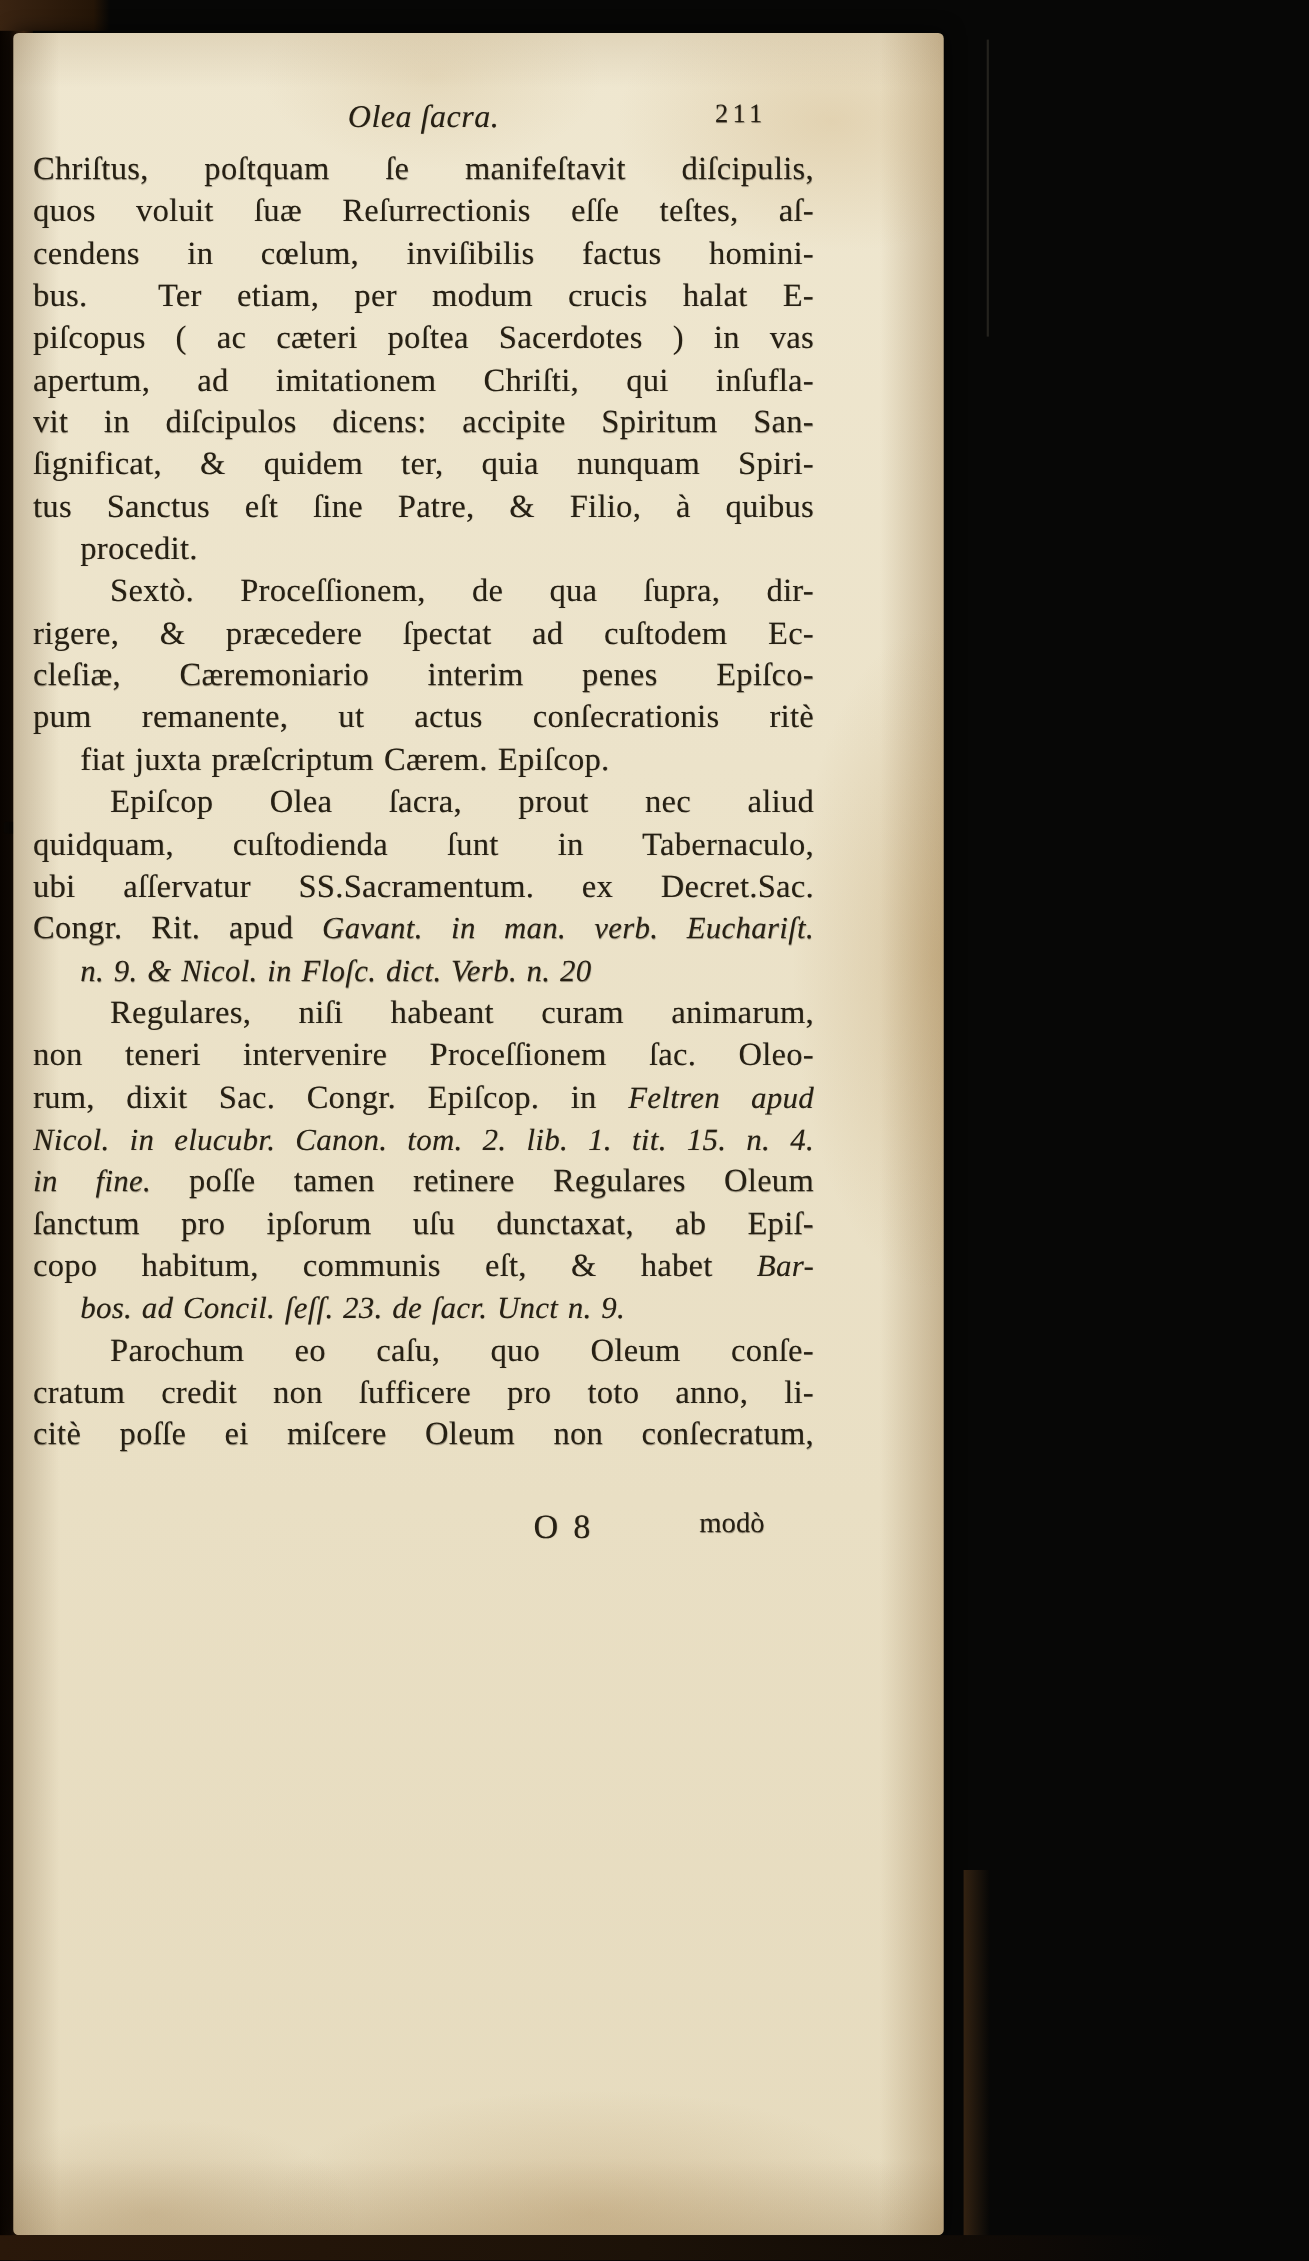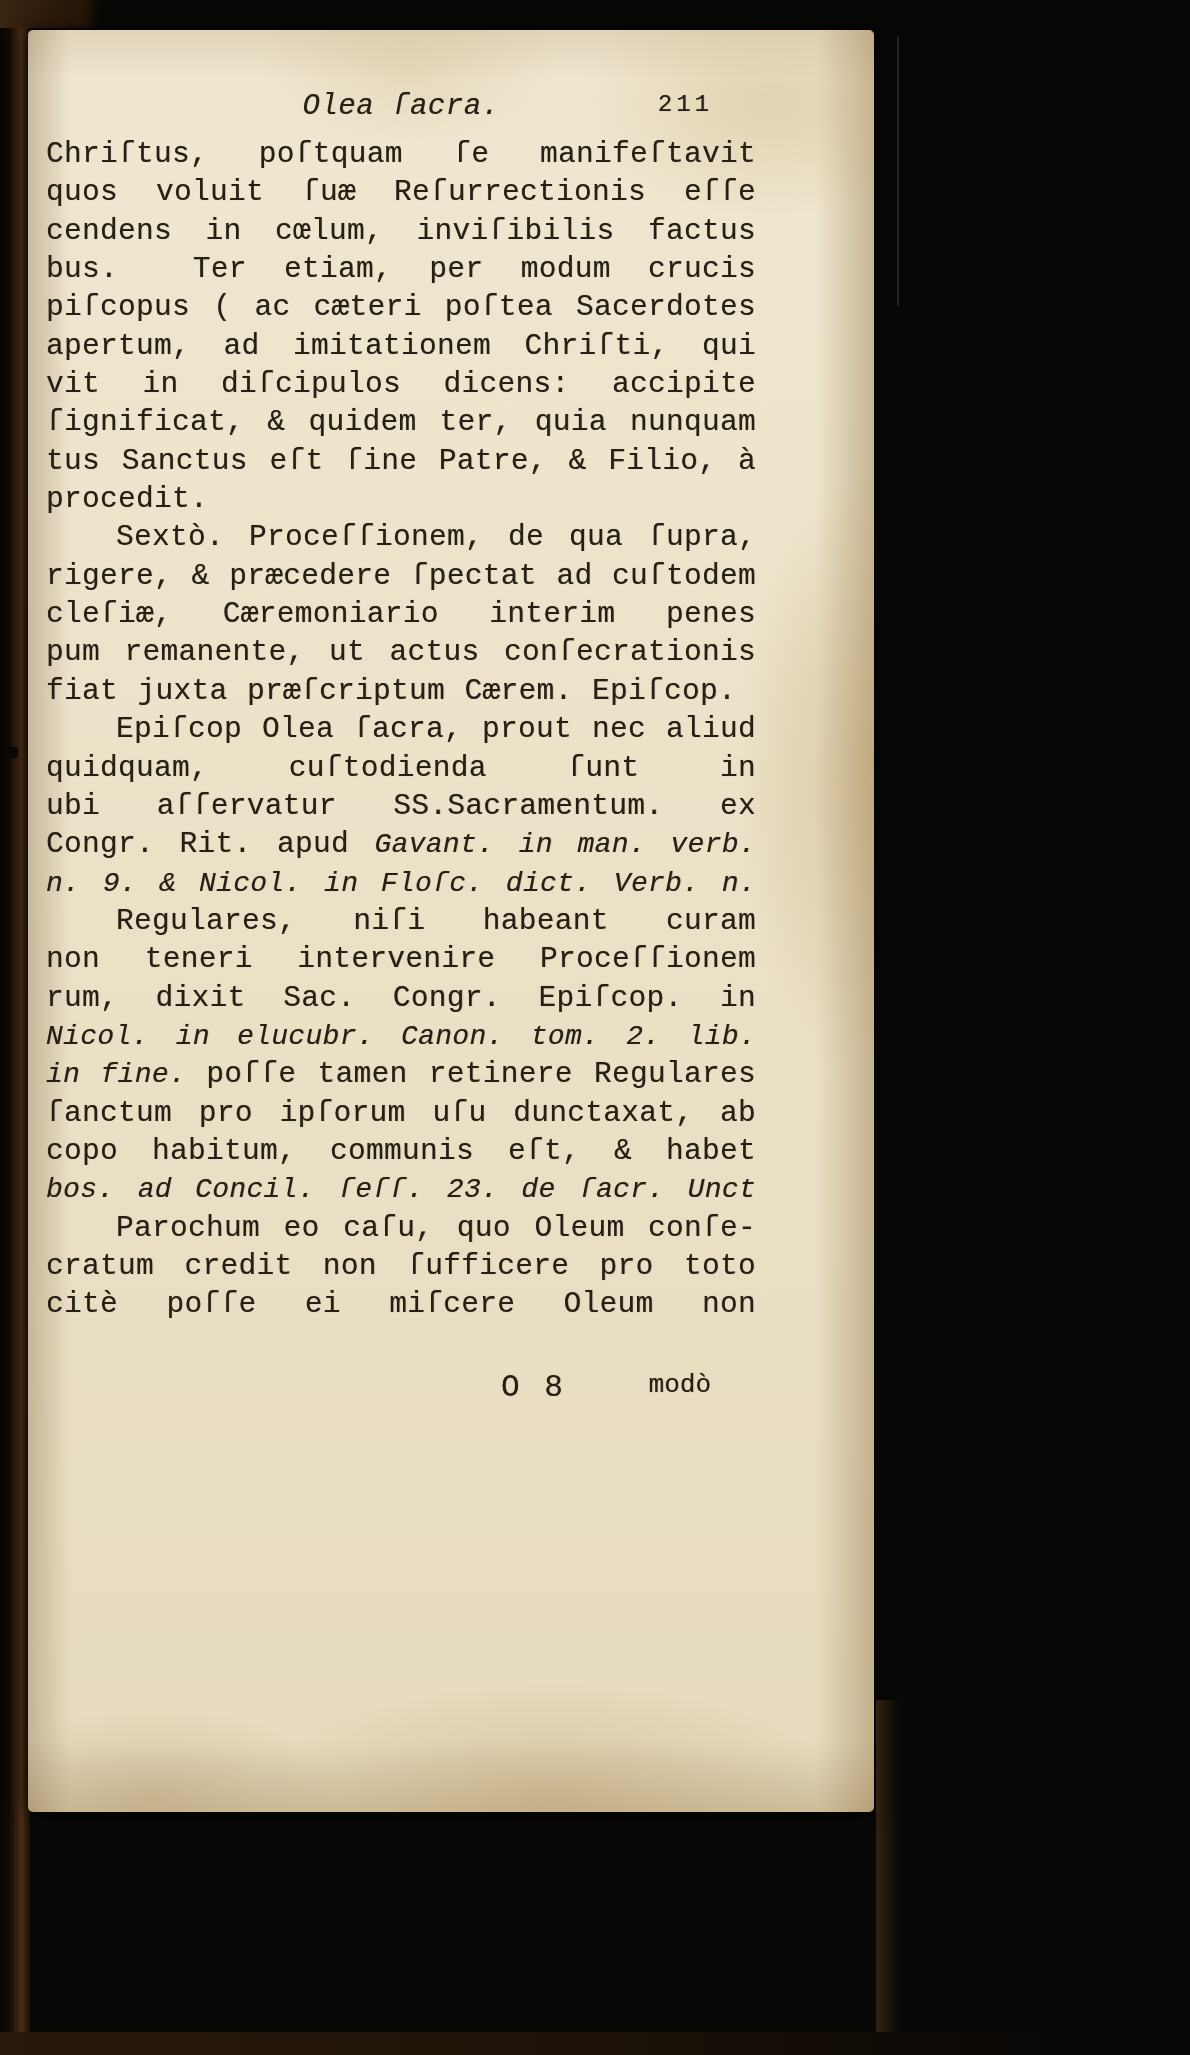--- a/index.html
+++ b/index.html
@@ -30,36 +30,35 @@
   .binding-top {
     position: absolute; left: 0; top: 0; width: 100px; height: 28px;
     background: linear-gradient(to right, #3a2412, #241507 85%, transparent);
   }
   .margin-mark {
     position: absolute; left: 3px; top: 747px; width: 15px; height: 11px;
     background: #0c0804; border-radius: 3px;
   }
   
   .page {
-    position: absolute; left: 28px; top: 30px; width: 846px; height: 1782px;
+    position: absolute; left: 12px; top: 30px; width: 846px; height: 2002px;
     border-radius: 5px;
     background:
       radial-gradient(ellipse 280px 170px at 88% 4%, rgba(193,158,100,0.28), transparent 70%),
       radial-gradient(ellipse 180px 420px at 99% 42%, rgba(180,145,88,0.33), transparent 72%),
       radial-gradient(ellipse 420px 160px at 62% 99%, rgba(172,136,84,0.30), transparent 70%),
       radial-gradient(ellipse 260px 120px at 15% 99%, rgba(160,126,78,0.24), transparent 72%),
       radial-gradient(ellipse 220px 120px at 45% 2%, rgba(185,152,96,0.18), transparent 70%),
       linear-gradient(to left, rgba(146,114,68,0.42), transparent 58px),
       linear-gradient(to right, rgba(116,88,52,0.30), transparent 42px),
       linear-gradient(to top, rgba(146,114,68,0.28), transparent 70px),
       linear-gradient(to bottom, rgba(146,114,68,0.16), transparent 50px),
       linear-gradient(var(--paper), var(--paper-deep));
     box-shadow: 0 0 18px rgba(0,0,0,0.75);
     color: var(--ink);
-    font-family: Liberation Mono, monospace;
   }
   
   .header { position: absolute; top: 60px; left: 18px; width: 710px; height: 42px; }
   .running-title {
     position: absolute; left: 0; right: 0; text-align: center;
     font-style: italic; font-size: 29px; letter-spacing: 0.5px;
     text-shadow: 0.3px 0.3px 0.7px rgba(40,30,18,0.5);
   }
   .page-number {
     position: absolute; right: 43px; top: 1px;
@@ -70,21 +69,21 @@
   .body-text {
     position: absolute; top: 105px; left: 18px; width: 710px;
     font-size: 29.5px; line-height: var(--lh); letter-spacing: 0.3px;
     word-spacing: 1.5px;
     text-shadow: 0.35px 0.35px 0.7px rgba(40,30,18,0.45);
   }
   .line {
     height: var(--lh); overflow: hidden;
     text-align: justify; text-align-last: justify;
   }
-  .line.end { text-align-last: left; }
+  .line.end { text-align-last: left; margin-left: 43px; }
   .line.indent { padding-left: 70px; }
   .it { font-style: italic; font-size: 28px; }
   
   .footer { position: absolute; top: 1340px; left: 18px; width: 710px; height: 42px; }
   .signature {
     position: absolute; left: 455px; font-size: 31px; letter-spacing: 3px;
     text-shadow: 0.35px 0.35px 0.7px rgba(40,30,18,0.5);
   }
   .catchword {
     position: absolute; right: 45px; font-size: 26px;
@@ -137,21 +136,21 @@
         <div class="line"><span>pum remanente, ut actus conſecrationis ritè</span></div>
         <div class="line end"><span>fiat juxta præſcriptum Cærem. Epiſcop.</span></div>
         <div class="line indent"><span>Epiſcop Olea ſacra, prout nec aliud</span></div>
         <div class="line"><span>quidquam, cuſtodienda ſunt in Tabernaculo,</span></div>
         <div class="line"><span>ubi aſſervatur SS.Sacramentum. ex Decret.Sac.</span></div>
         <div class="line"><span>Congr. Rit. apud </span><span class="it">Gavant. in man. verb. Euchariſt.</span></div>
         <div class="line end"><span class="it">n. 9. &amp; Nicol. in Floſc. dict. Verb. n. 20</span></div>
         <div class="line indent"><span>Regulares, niſi habeant curam animarum,</span></div>
         <div class="line"><span>non teneri intervenire Proceſſionem ſac. Oleo-</span></div>
         <div class="line"><span>rum, dixit Sac. Congr. Epiſcop. in </span><span class="it">Feltren apud</span></div>
-        <div class="line"><span class="it">Nicol. in elucubr. Canon. tom. 2. lib. 1. tit. 8. n. 4.</span></div>
+        <div class="line"><span class="it">Nicol. in elucubr. Canon. tom. 2. lib. 1. tit. 15. n. 4.</span></div>
         <div class="line"><span class="it">in fine. </span><span>poſſe tamen retinere Regulares Oleum</span></div>
         <div class="line"><span>ſanctum pro ipſorum uſu dunctaxat, ab Epiſ-</span></div>
         <div class="line"><span>copo habitum, communis eſt, &amp; habet </span><span class="it">Bar-</span></div>
         <div class="line end"><span class="it">bos. ad Concil. ſeſſ. 23. de ſacr. Unct n. 9.</span></div>
         <div class="line indent"><span>Parochum eo caſu, quo Oleum conſe-</span></div>
         <div class="line"><span>cratum credit non ſufficere pro toto anno, li-</span></div>
         <div class="line"><span>citè poſſe ei miſcere Oleum non conſecratum,</span></div>
       </div>
 
     <div class="footer">

